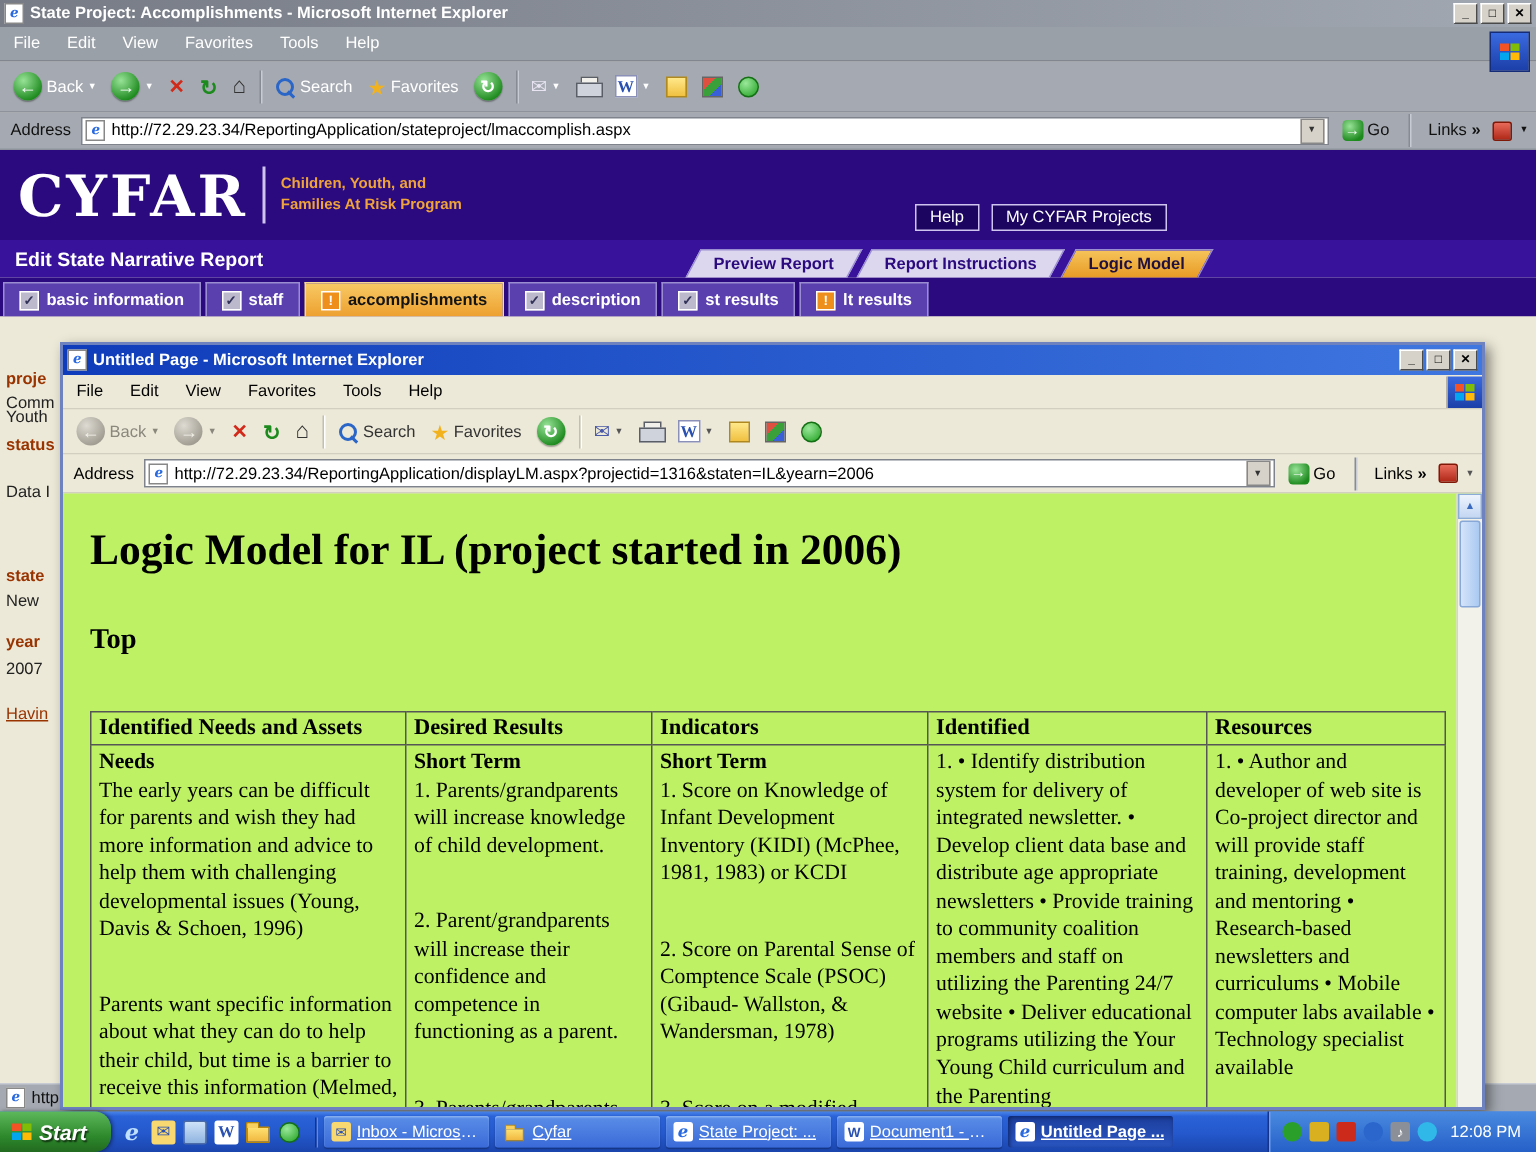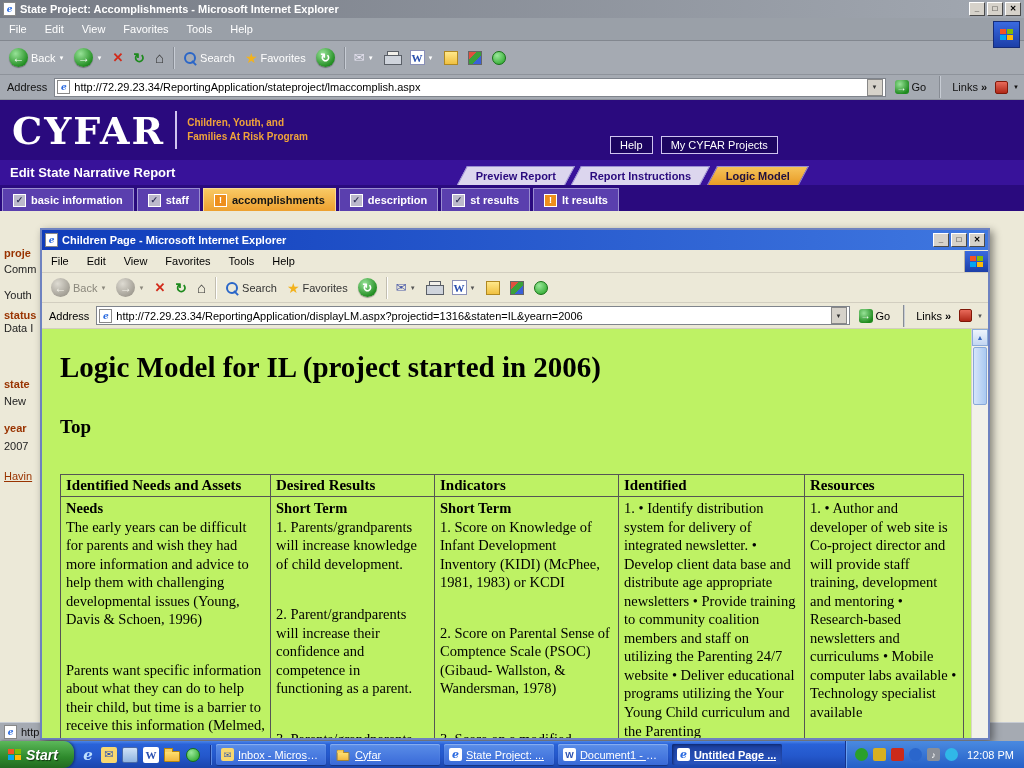--- a/index.html
+++ b/index.html
@@ -303,41 +303,41 @@
       </span>
       <span class="stab">
         <span class="st-ic alert">!</span>
         <span>lt results</span>
       </span>
     </div>
 
     <div class="page">
       <span class="sb-frag lbl" style="top:36px">proje</span>
       <span class="sb-frag val" style="top:52px">Comm</span>
-      <span class="sb-frag val" style="top:78px">Youth</span>
-      <span class="sb-frag lbl" style="top:98px">status</span>
+      <span class="sb-frag val" style="top:61px">Youth</span>
+      <span class="sb-frag lbl" style="top:80px">status</span>
       <span class="sb-frag val" style="top:111px">Data I</span>
       <span class="sb-frag lbl" style="top:167px">state</span>
       <span class="sb-frag val" style="top:184px">New</span>
       <span class="sb-frag lbl" style="top:211px">year</span>
       <span class="sb-frag val" style="top:229px">2007</span>
       <span class="sb-frag lnk" style="top:259px">Havin</span>
     </div>
 
     <div class="o-status">
       <span class="doc-icon">e</span>
       <span>http</span>
     </div>
   </div>
 
   <div class="inner">
 
     <div class="i-title">
       <span class="doc-icon">e</span>
-      <span class="title-text">Children Page - Microsoft Internet Explorer</span>
+      <span class="title-text">Untitled Page - Microsoft Internet Explorer</span>
       <span class="win-btns">
         <span class="win-btn">_</span>
         <span class="win-btn">□</span>
         <span class="win-btn">✕</span>
       </span>
     </div>
 
     <div class="i-menu">
       <span class="menu-item">File</span>
       <span class="menu-item">Edit</span>

